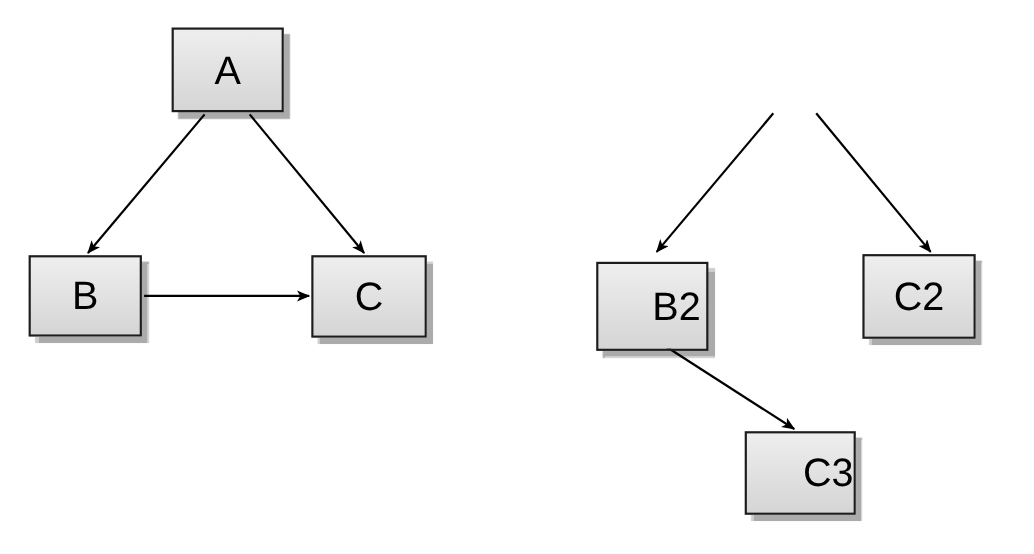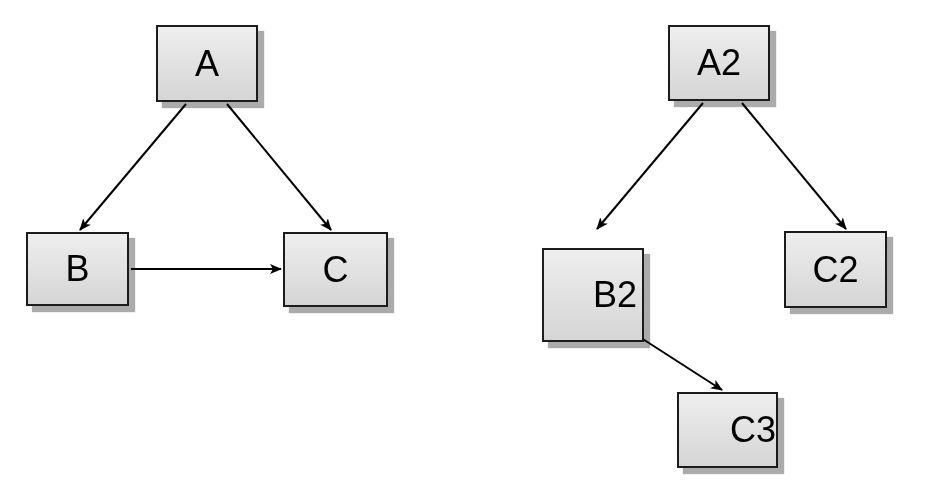--- a/index.html
+++ b/index.html
@@ -69,24 +69,21 @@
 
 <div class="node" style="left: 156px; top: 25px; width: 102px; height: 77px;">
       <span class="node-label">A</span>
     </div>
     <div class="node" style="left: 26px; top: 232px; width: 103px; height: 74px;">
       <span class="node-label">B</span>
     </div>
     <div class="node" style="left: 283px; top: 232px; width: 105px; height: 75px;">
       <span class="node-label">C</span>
     </div>
-    <div class="node" style="left: 668px; top: 25px; width: 102px; height: 76px;">
-      <span class="node-label">A2</span>
-    </div>
-    <div class="node" style="left: 542px; top: 248px; width: 102px; height: 94px; padding-left: 44px;">
+    <div class="node" style="left: 542px; top: 238px; width: 102px; height: 81px; padding-left: 44px;">
       <span class="node-label">B2</span>
     </div>
     <div class="node" style="left: 784px; top: 231px; width: 103px; height: 77px;">
       <span class="node-label">C2</span>
     </div>
     <div class="node" style="left: 677px; top: 392px; width: 101px; height: 76px; justify-content: flex-end;">
       <span class="node-label">C3</span>
     </div>
   </div>
 

